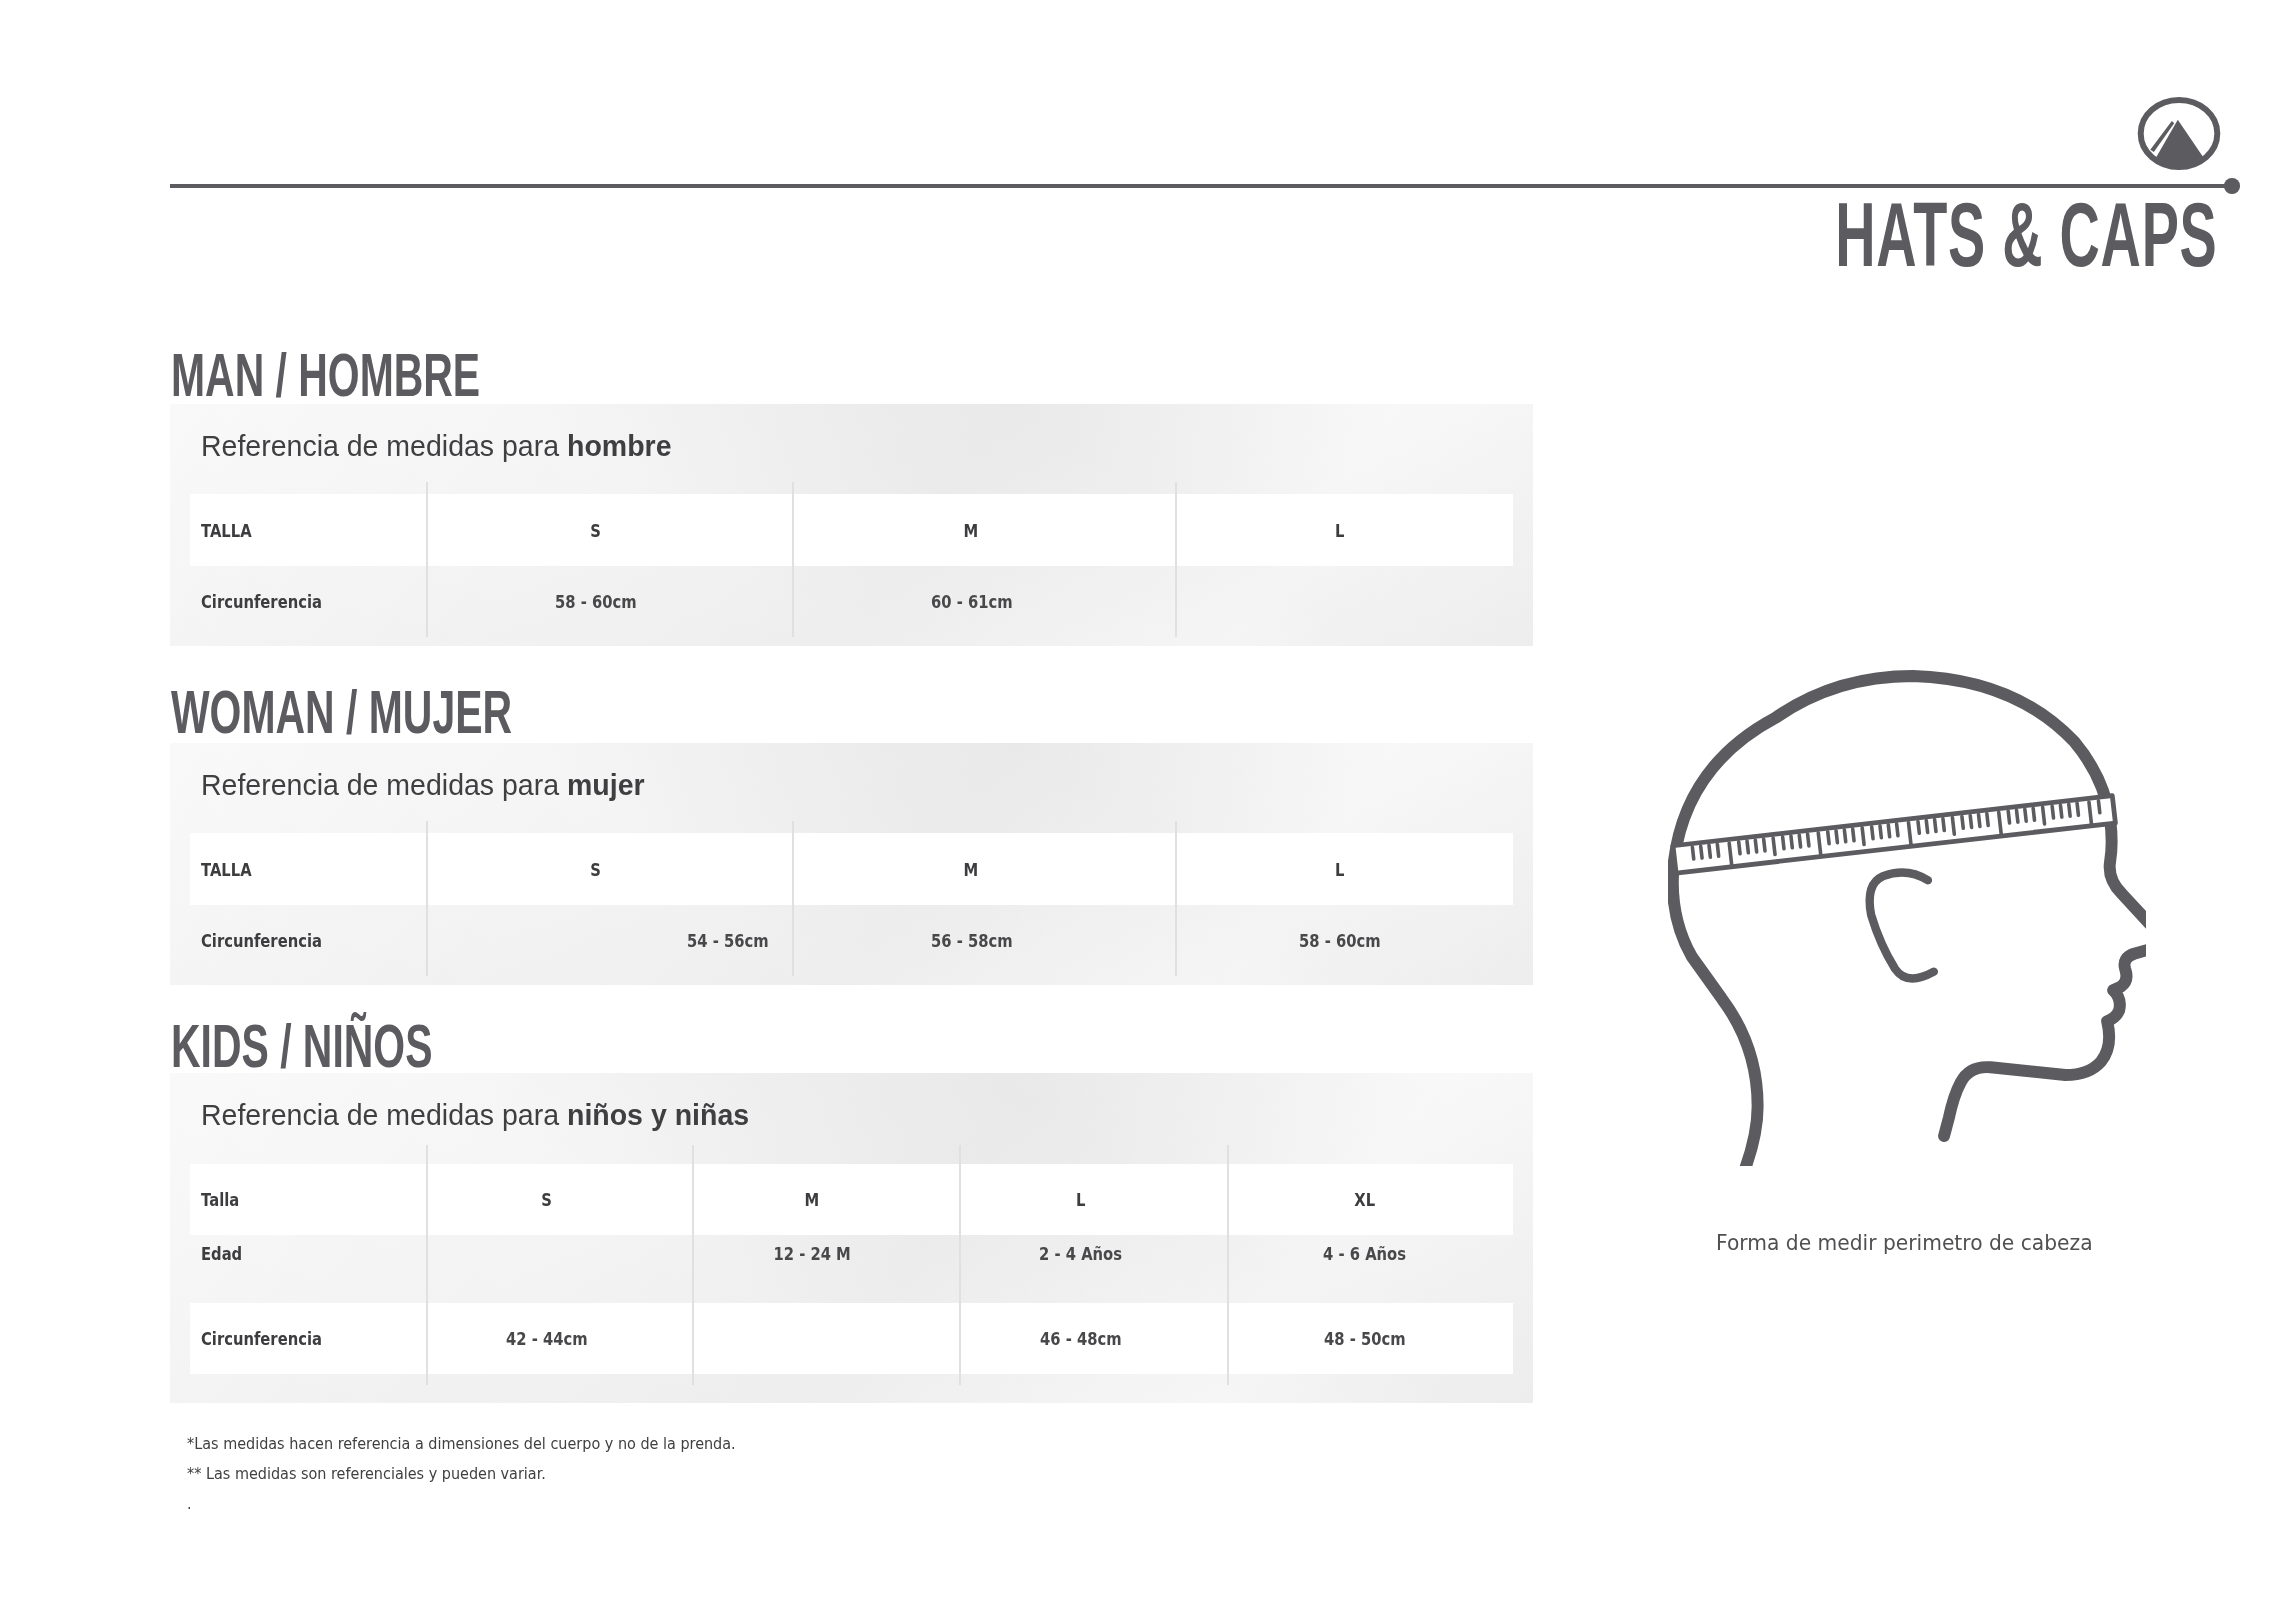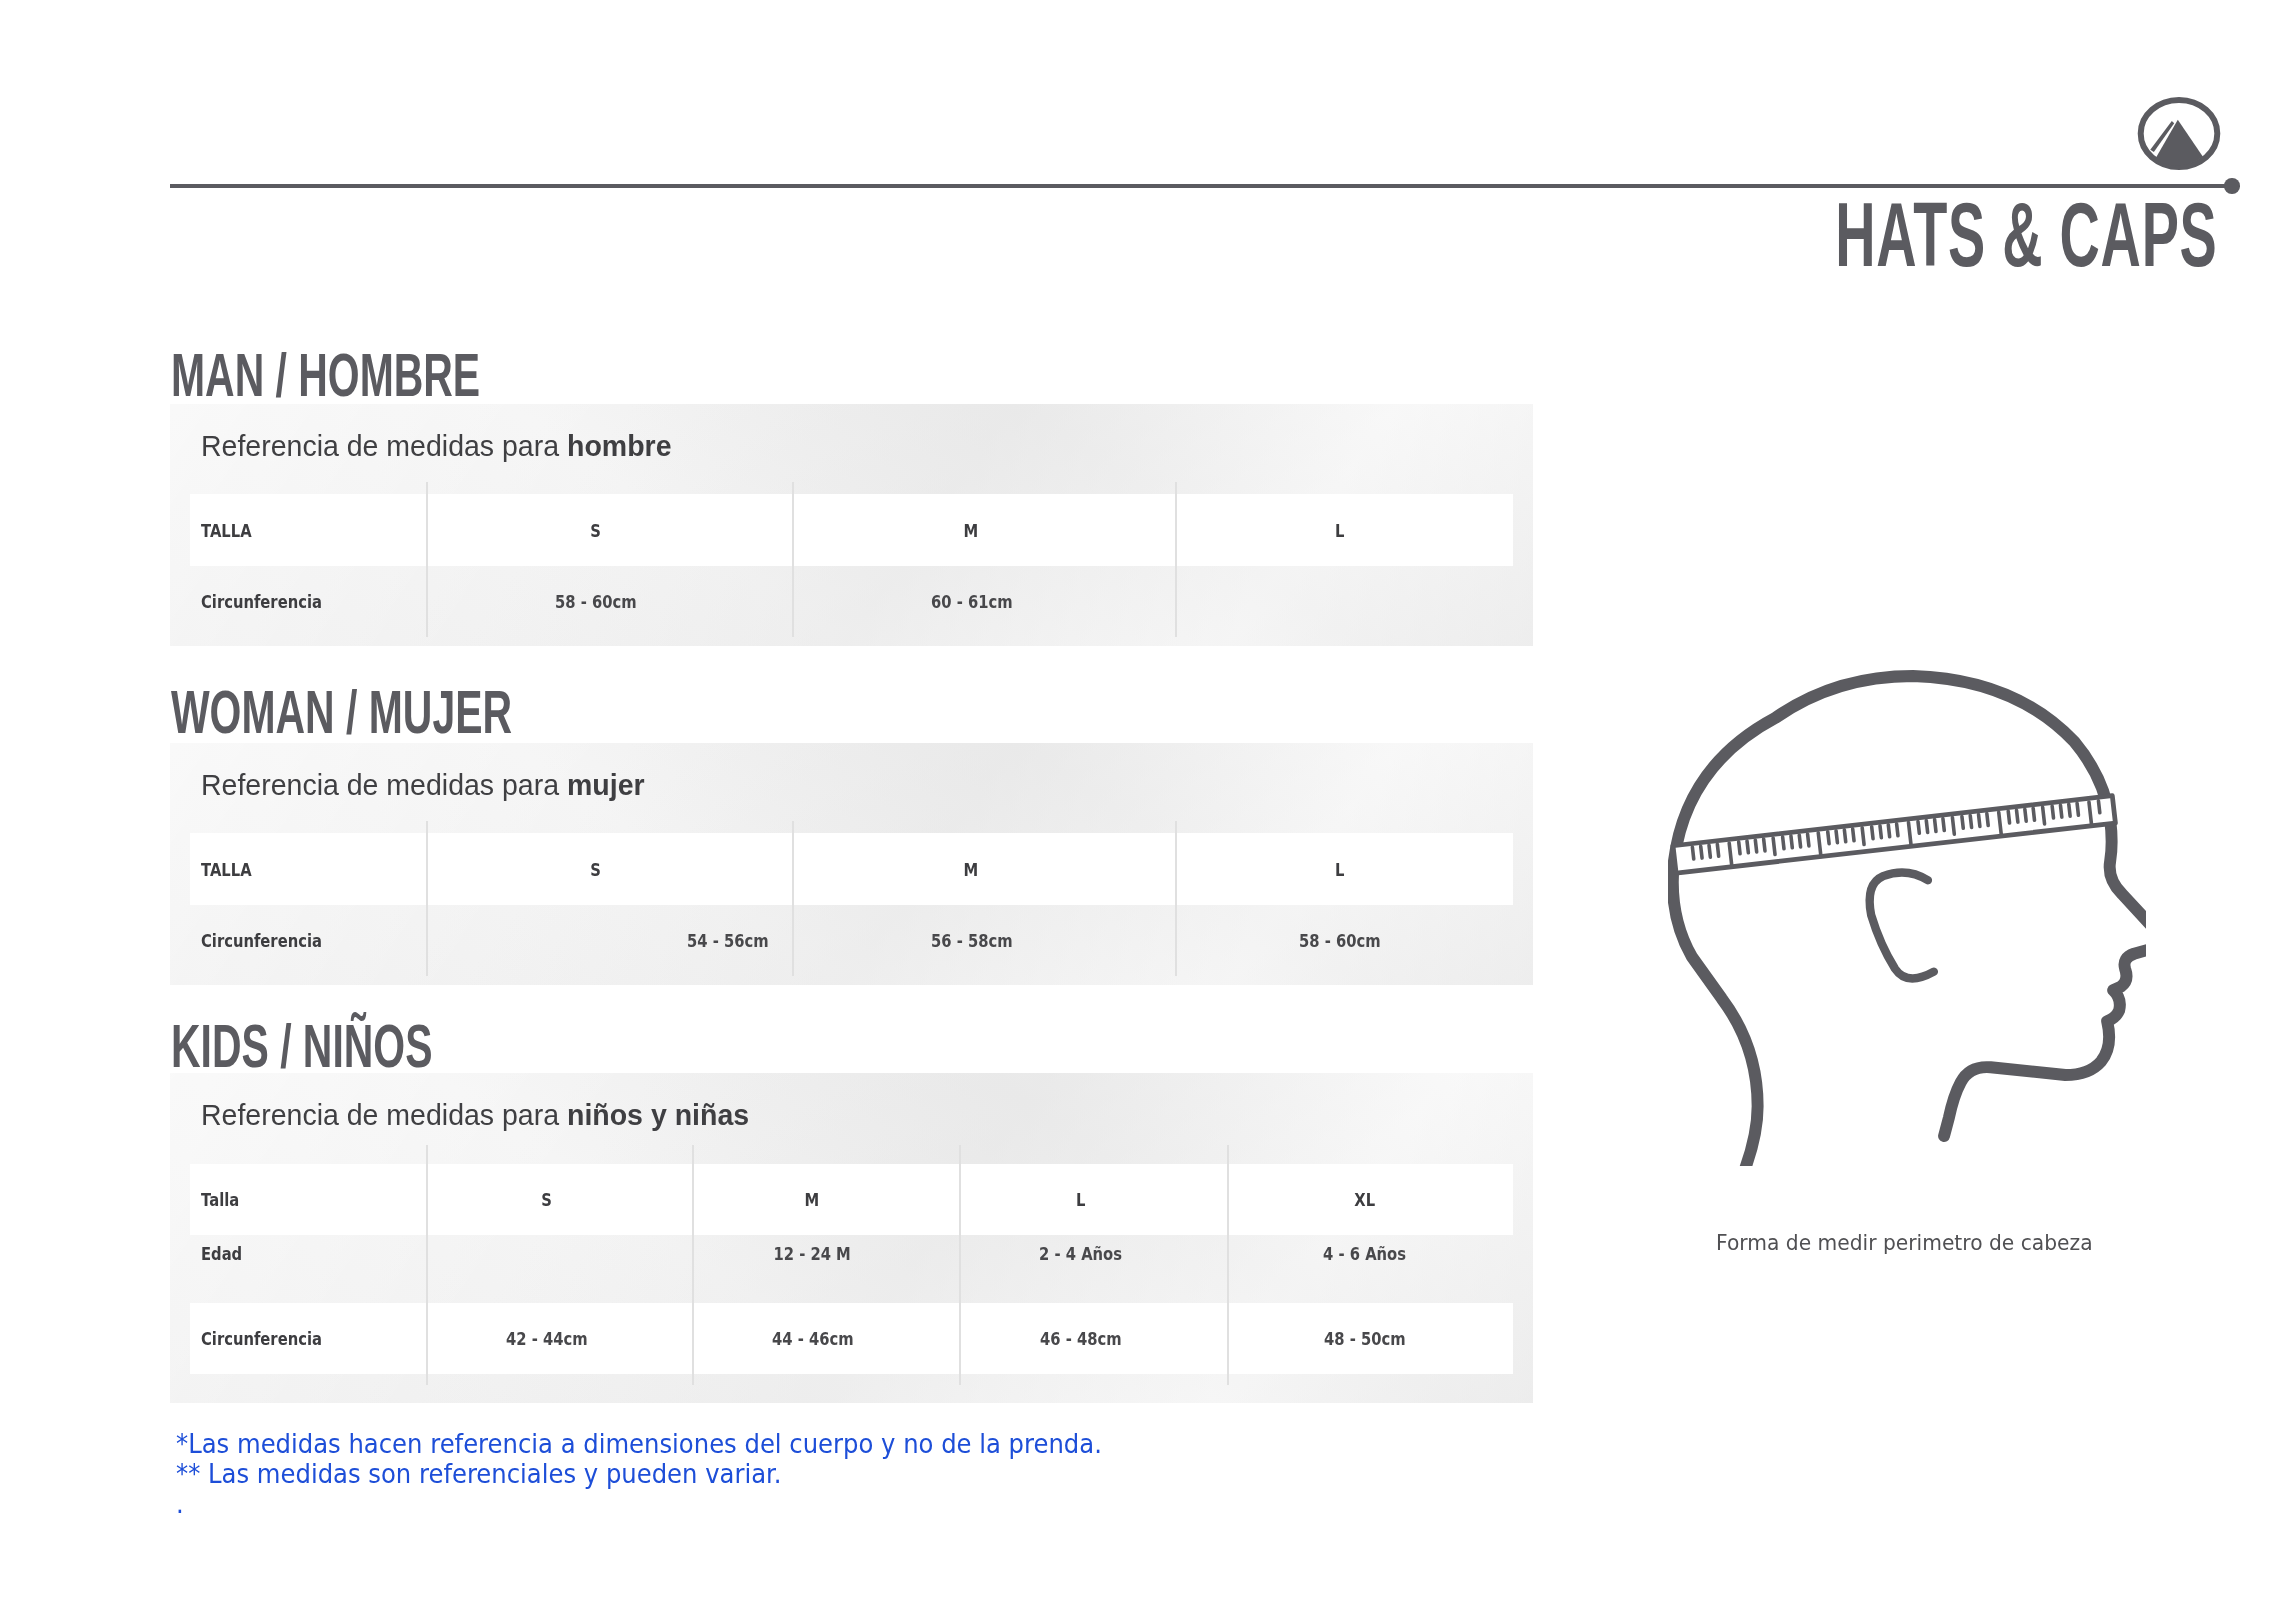--- a/index.html
+++ b/index.html
@@ -35,21 +35,21 @@
   .cell {
     position: absolute; top: 0; bottom: 0; display: flex; align-items: center; justify-content: center;
     font-family: "DejaVu Sans", sans-serif; font-weight: bold; font-size: 18px; color: #3d3d40;
     white-space: nowrap;
   }
   .cell.label { justify-content: flex-start; padding-left: 10.8px; }
   .cell.value { font-weight: bold; color: #48484b; }
   .cell span { display: inline-block; transform: scaleX(0.82); }
   .cell.label span { transform-origin: left center; }
   .vline { position: absolute; width: 1.8px; background: #e0e0e0; }
-  .footnotes { position: absolute; left: 176px; top: 1429px; font-family: "DejaVu Sans", sans-serif; font-size: 27px; color: #1d4ed8; line-height: 30px; }
+  .footnotes { position: absolute; left: 187px; top: 1429px; font-family: "DejaVu Sans", sans-serif; font-size: 16px; color: #404040; line-height: 30px; }
   .footnotes div { transform: scaleX(0.9); transform-origin: left top; white-space: nowrap; }
   .head-illustration { position: absolute; left: 1668px; top: 628px; width: 478px; height: 538px; }
   .caption { position: absolute; left: 1716px; top: 1230px; font-family: "DejaVu Sans", sans-serif; font-size: 22px; color: #505053; white-space: nowrap; transform: scaleX(0.92); transform-origin: left top; }
 </style>
 </head>
 <body>
 
 <svg class="logo" viewBox="0 0 140 122">
   <ellipse cx="70" cy="61" rx="64" ry="56" fill="none" stroke="#5b5b60" stroke-width="10"></ellipse>
   <path d="M22 88 L58 40 L62 44 L28 92 Z" fill="#5b5b60"></path>
@@ -161,23 +161,20 @@
     <div class="cell value" style="left:1026px; width:297px;">
         <span>4 - 6 Años</span>
       </div>
   </div>
   <div class="row white" style="top:230px; height:71px;">
     <div class="cell label" style="left:0; width:221px;">
         <span>Circunferencia</span>
       </div>
     <div class="cell value" style="left:224px; width:264px;">
         <span>42 - 44cm</span>
-      </div>
-    <div class="cell value" style="left:490px; width:264px;">
-        <span>44 - 46cm</span>
       </div>
     <div class="cell value" style="left:757px; width:267px;">
         <span>46 - 48cm</span>
       </div>
     <div class="cell value" style="left:1026px; width:297px;">
         <span>48 - 50cm</span>
       </div>
   </div>
   <div class="vline" style="left:256px; top:72px; height:240px;"></div>
   <div class="vline" style="left:522px; top:72px; height:240px;"></div>

